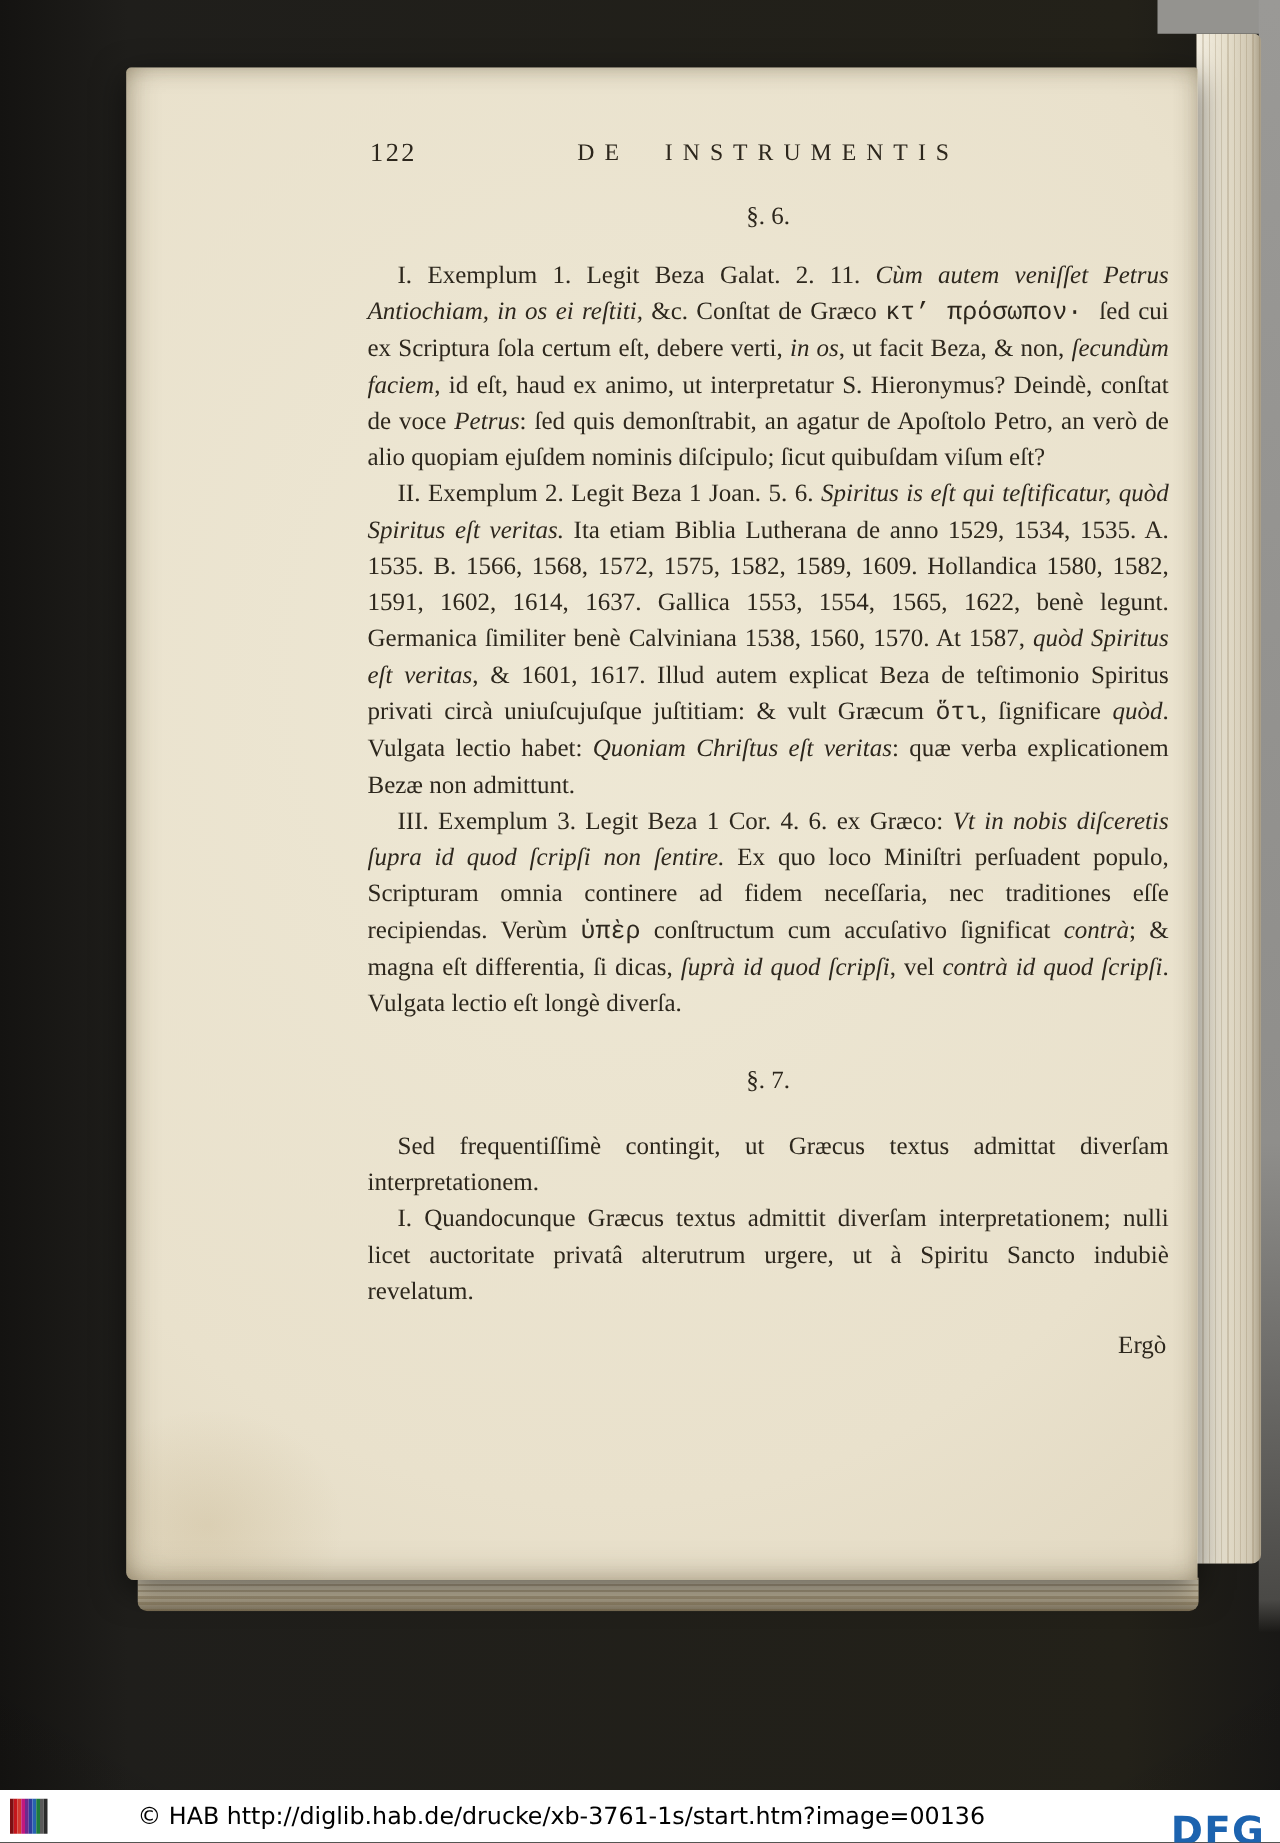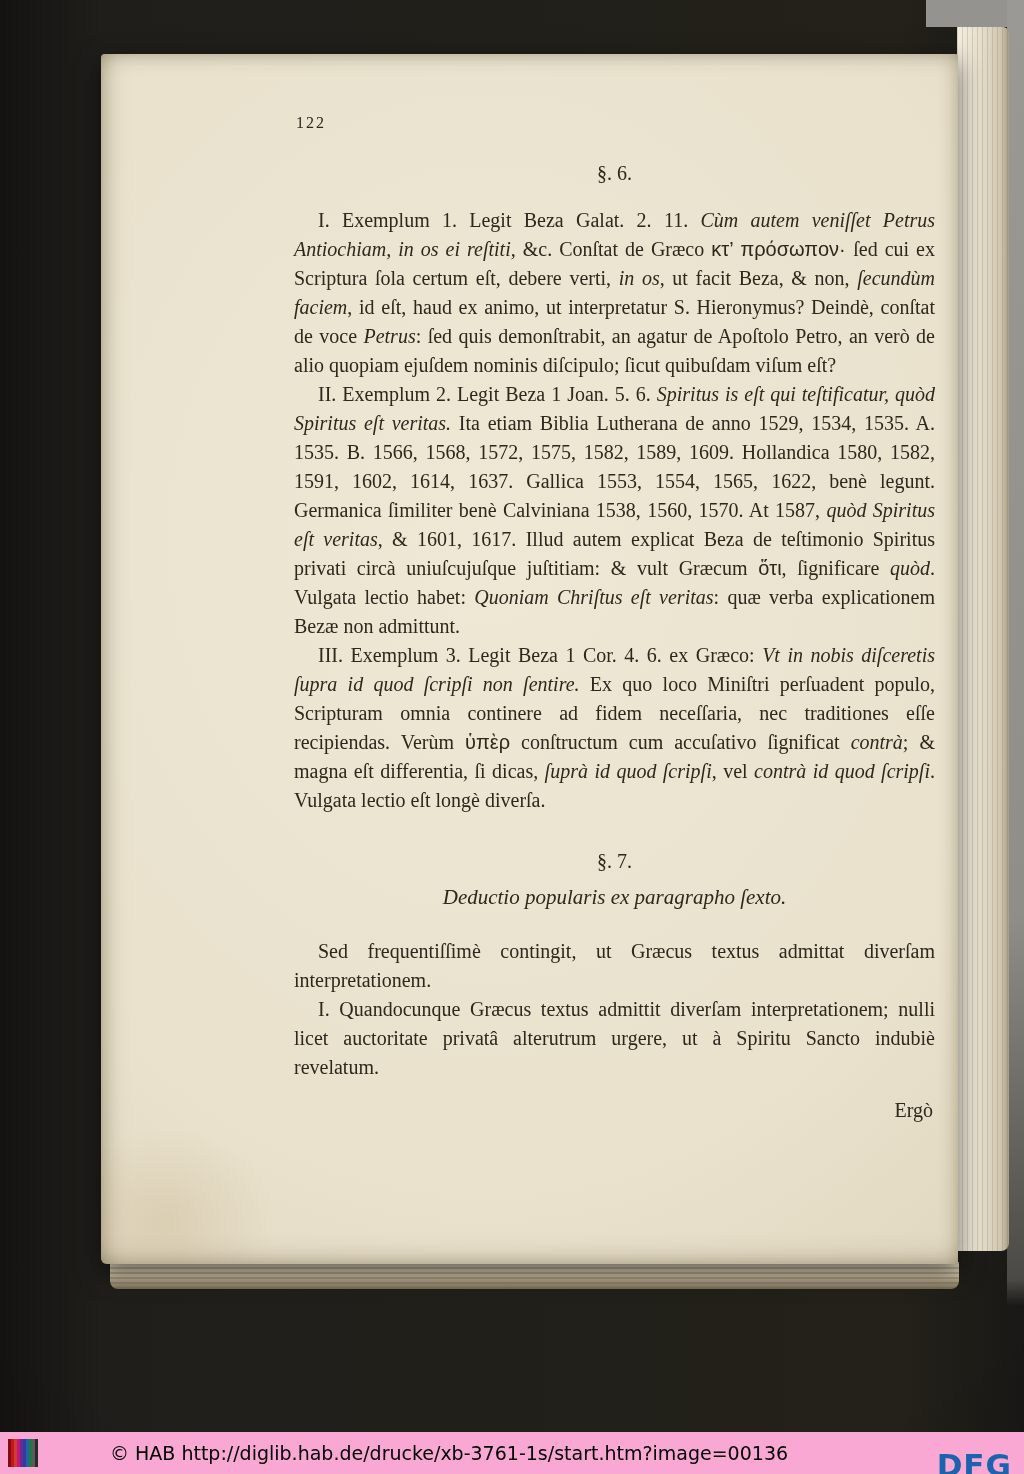--- a/index.html
+++ b/index.html
@@ -54,36 +54,36 @@
     content:""; position:absolute; left:0; bottom:0; width:260px; height:220px;
     background:radial-gradient(60% 60% at 25% 80%, rgba(150,120,60,.14), rgba(0,0,0,0) 70%);
     pointer-events:none;
   }
   
   .text {
     position:absolute; left:193px; top:54px; width:641px;
     color:#2d271d; font-size:20px; line-height:29px;
   }
   .headrow { position:relative; height:29px; text-align:center; }
-  .pagenum { position:absolute; left:2px; top:0; font-size:16px; letter-spacing:2px; }
+  .pagenum { position:absolute; left:2px; top:0; font-size:21px; letter-spacing:2px; }
   .runhead { font-size:19px; letter-spacing:8px; word-spacing:16px; }
   .mark { text-align:center; font-size:20px; }
   .mark6 { margin-top:22px; }
   .mark7 { margin-top:32px; }
   .heading { text-align:center; font-size:21px; line-height:31px; margin-top:6px; }
   .it { font-style:italic; }
-  .greek { font-family:Liberation Sans, sans-serif; }
+  .greek { font-family:Liberation Mono, monospace; }
   .body6 { margin-top:18px; }
   .body7 { margin-top:24px; }
   .para { margin:0; text-align:justify; text-indent:24px; }
   .catchword { margin-top:14px; text-align:right; font-size:20px; padding-right:2px;font-family:Liberation Serif, serif; }
   
   .footer {
     position:absolute; left:0; bottom:0; width:1024px; height:42px;
-    background:#f9a8d4; display:flex; align-items:center;
+    background:#ffffff; display:flex; align-items:center;
     font-family:"DejaVu Sans","Liberation Sans",sans-serif;
   }
   .strip { display:flex; margin-left:8px; height:28px; }
   .strip div { width:3px; height:100%; }
   .copy { margin-left:72px; font-size:19px; color:#000; white-space:nowrap; }
   .dfg {
     margin-left:auto; margin-right:12px;
     font-weight:bold; font-size:31px; letter-spacing:1px;
     font-family:"DejaVu Sans","Liberation Sans",sans-serif;
   }
@@ -95,36 +95,34 @@
 <div class="gray-corner"></div>
 <div class="gray-strip"></div>
 <div class="fore-edge"></div>
 <div class="bottom-edge"></div>
 
 <div class="page">
   <div class="text">
 
     <div class="headrow">
       <span class="pagenum">122</span>
+      <span class="runhead">DE INSTRUMENTIS</span>
     </div>
 
     <section>
       <div class="mark mark6">§. 6.</div>
       <div class="body6">
           <p class="para"><span>I. Exemplum 1. Legit Beza Galat. 2. 11. </span><span class="it">Cùm autem veniſſet Petrus Antiochiam, in os ei reſtiti, </span><span>&amp;c. Conſtat de Græco </span><span class="greek">κτ’ πρόσωπον· </span><span>ſed cui ex Scriptura ſola certum eſt, debere verti, </span><span class="it">in os</span><span>, ut facit Beza, &amp; non, </span><span class="it">ſecundùm faciem</span><span>, id eſt, haud ex animo, ut interpretatur S. Hieronymus? Deindè, conſtat de voce </span><span class="it">Petrus</span><span>: ſed quis demonſtrabit, an agatur de Apoſtolo Petro, an verò de alio quopiam ejuſdem nominis diſcipulo; ſicut quibuſdam viſum eſt?</span></p>
           <p class="para"><span>II. Exemplum 2. Legit Beza 1 Joan. 5. 6. </span><span class="it">Spiritus is eſt qui teſtificatur, quòd Spiritus eſt veritas. </span><span>Ita etiam Biblia Lutherana de anno 1529, 1534, 1535. A. 1535. B. 1566, 1568, 1572, 1575, 1582, 1589, 1609. Hollandica 1580, 1582, 1591, 1602, 1614, 1637. Gallica 1553, 1554, 1565, 1622, benè legunt. Germanica ſimiliter benè Calviniana 1538, 1560, 1570. At 1587, </span><span class="it">quòd Spiritus eſt veritas</span><span>, &amp; 1601, 1617. Illud autem explicat Beza de teſtimonio Spiritus privati circà uniuſcujuſque juſtitiam: &amp; vult Græcum </span><span class="greek">ὅτι</span><span>, ſignificare </span><span class="it">quòd</span><span>. Vulgata lectio habet: </span><span class="it">Quoniam Chriſtus eſt veritas</span><span>: quæ verba explicationem Bezæ non admittunt.</span></p>
           <p class="para"><span>III. Exemplum 3. Legit Beza 1 Cor. 4. 6. ex Græco: </span><span class="it">Vt in nobis diſceretis ſupra id quod ſcripſi non ſentire. </span><span>Ex quo loco Miniſtri perſuadent populo, Scripturam omnia continere ad fidem neceſſaria, nec traditiones eſſe recipiendas. Verùm </span><span class="greek">ὑπὲρ</span><span> conſtructum cum accuſativo ſignificat </span><span class="it">contrà</span><span>; &amp; magna eſt differentia, ſi dicas, </span><span class="it">ſuprà id quod ſcripſi</span><span>, vel </span><span class="it">contrà id quod ſcripſi</span><span>. Vulgata lectio eſt longè diverſa.</span></p>
         </div>
     </section>
 
     <section>
       <div class="mark mark7">§. 7.</div>
-      <div class="heading it">
-        <div>Deductio popularis ex paragrapho ſexto.</div>
-      </div>
       <div class="body7">
           <p class="para"><span>Sed frequentiſſimè contingit, ut Græcus textus admittat diverſam interpretationem.</span></p>
           <p class="para"><span>I. Quandocunque Græcus textus admittit diverſam interpretationem; nulli licet auctoritate privatâ alterutrum urgere, ut à Spiritu Sancto indubiè revelatum.</span></p>
         </div>
     </section>
 
     <div class="catchword">Ergò</div>
 
   </div>
 </div>

